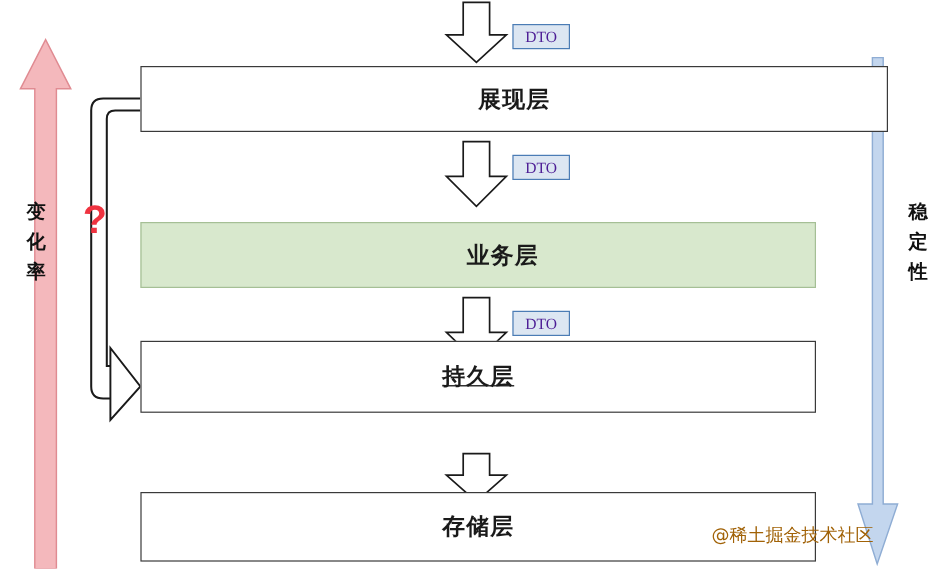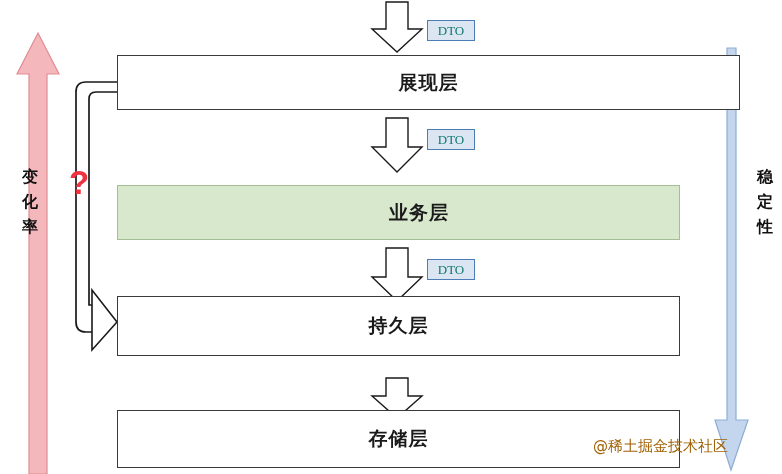--- a/index.html
+++ b/index.html
@@ -53,21 +53,21 @@
     position: absolute;
     box-sizing: border-box;
     display: flex;
     align-items: center;
     justify-content: center;
     width: 48px;
     height: 21px;
     background: #dce6f2;
     border: 1.3px solid #4b7cb5;
     font-size: 13px;
-    color: #0f766e;
+    color: #4c1d95;
     font-family: "Liberation Serif", "DejaVu Serif", serif;
   }
 
   
   .axis-label {
     position: absolute;
     width: 26px;
     text-align: center;
     font-size: 16px;
     font-weight: bold;
@@ -122,21 +122,21 @@
   </svg>
 
   <div class="layer-box" style="left:117px; top:55px; width:623px; height:55px;">
     <span class="layer-label">展现层</span>
   </div>
 
   <div class="layer-box highlight" style="left:117px; top:185px; width:563px; height:55px;">
     <span class="layer-label">业务层</span>
   </div>
 
-  <div class="layer-box" style="left:117px; top:296px; width:563px; height:60px;">
+  <div class="layer-box" style="left:117px; top:284px; width:563px; height:60px;text-decoration:underline;">
     <span class="layer-label">持久层</span>
   </div>
 
   <div class="layer-box" style="left:117px; top:410px; width:563px; height:58px;">
     <span class="layer-label">存储层</span>
   </div>
 
   <div class="dto-badge" style="left:427px; top:20px;">
     <span>DTO</span>
   </div>

